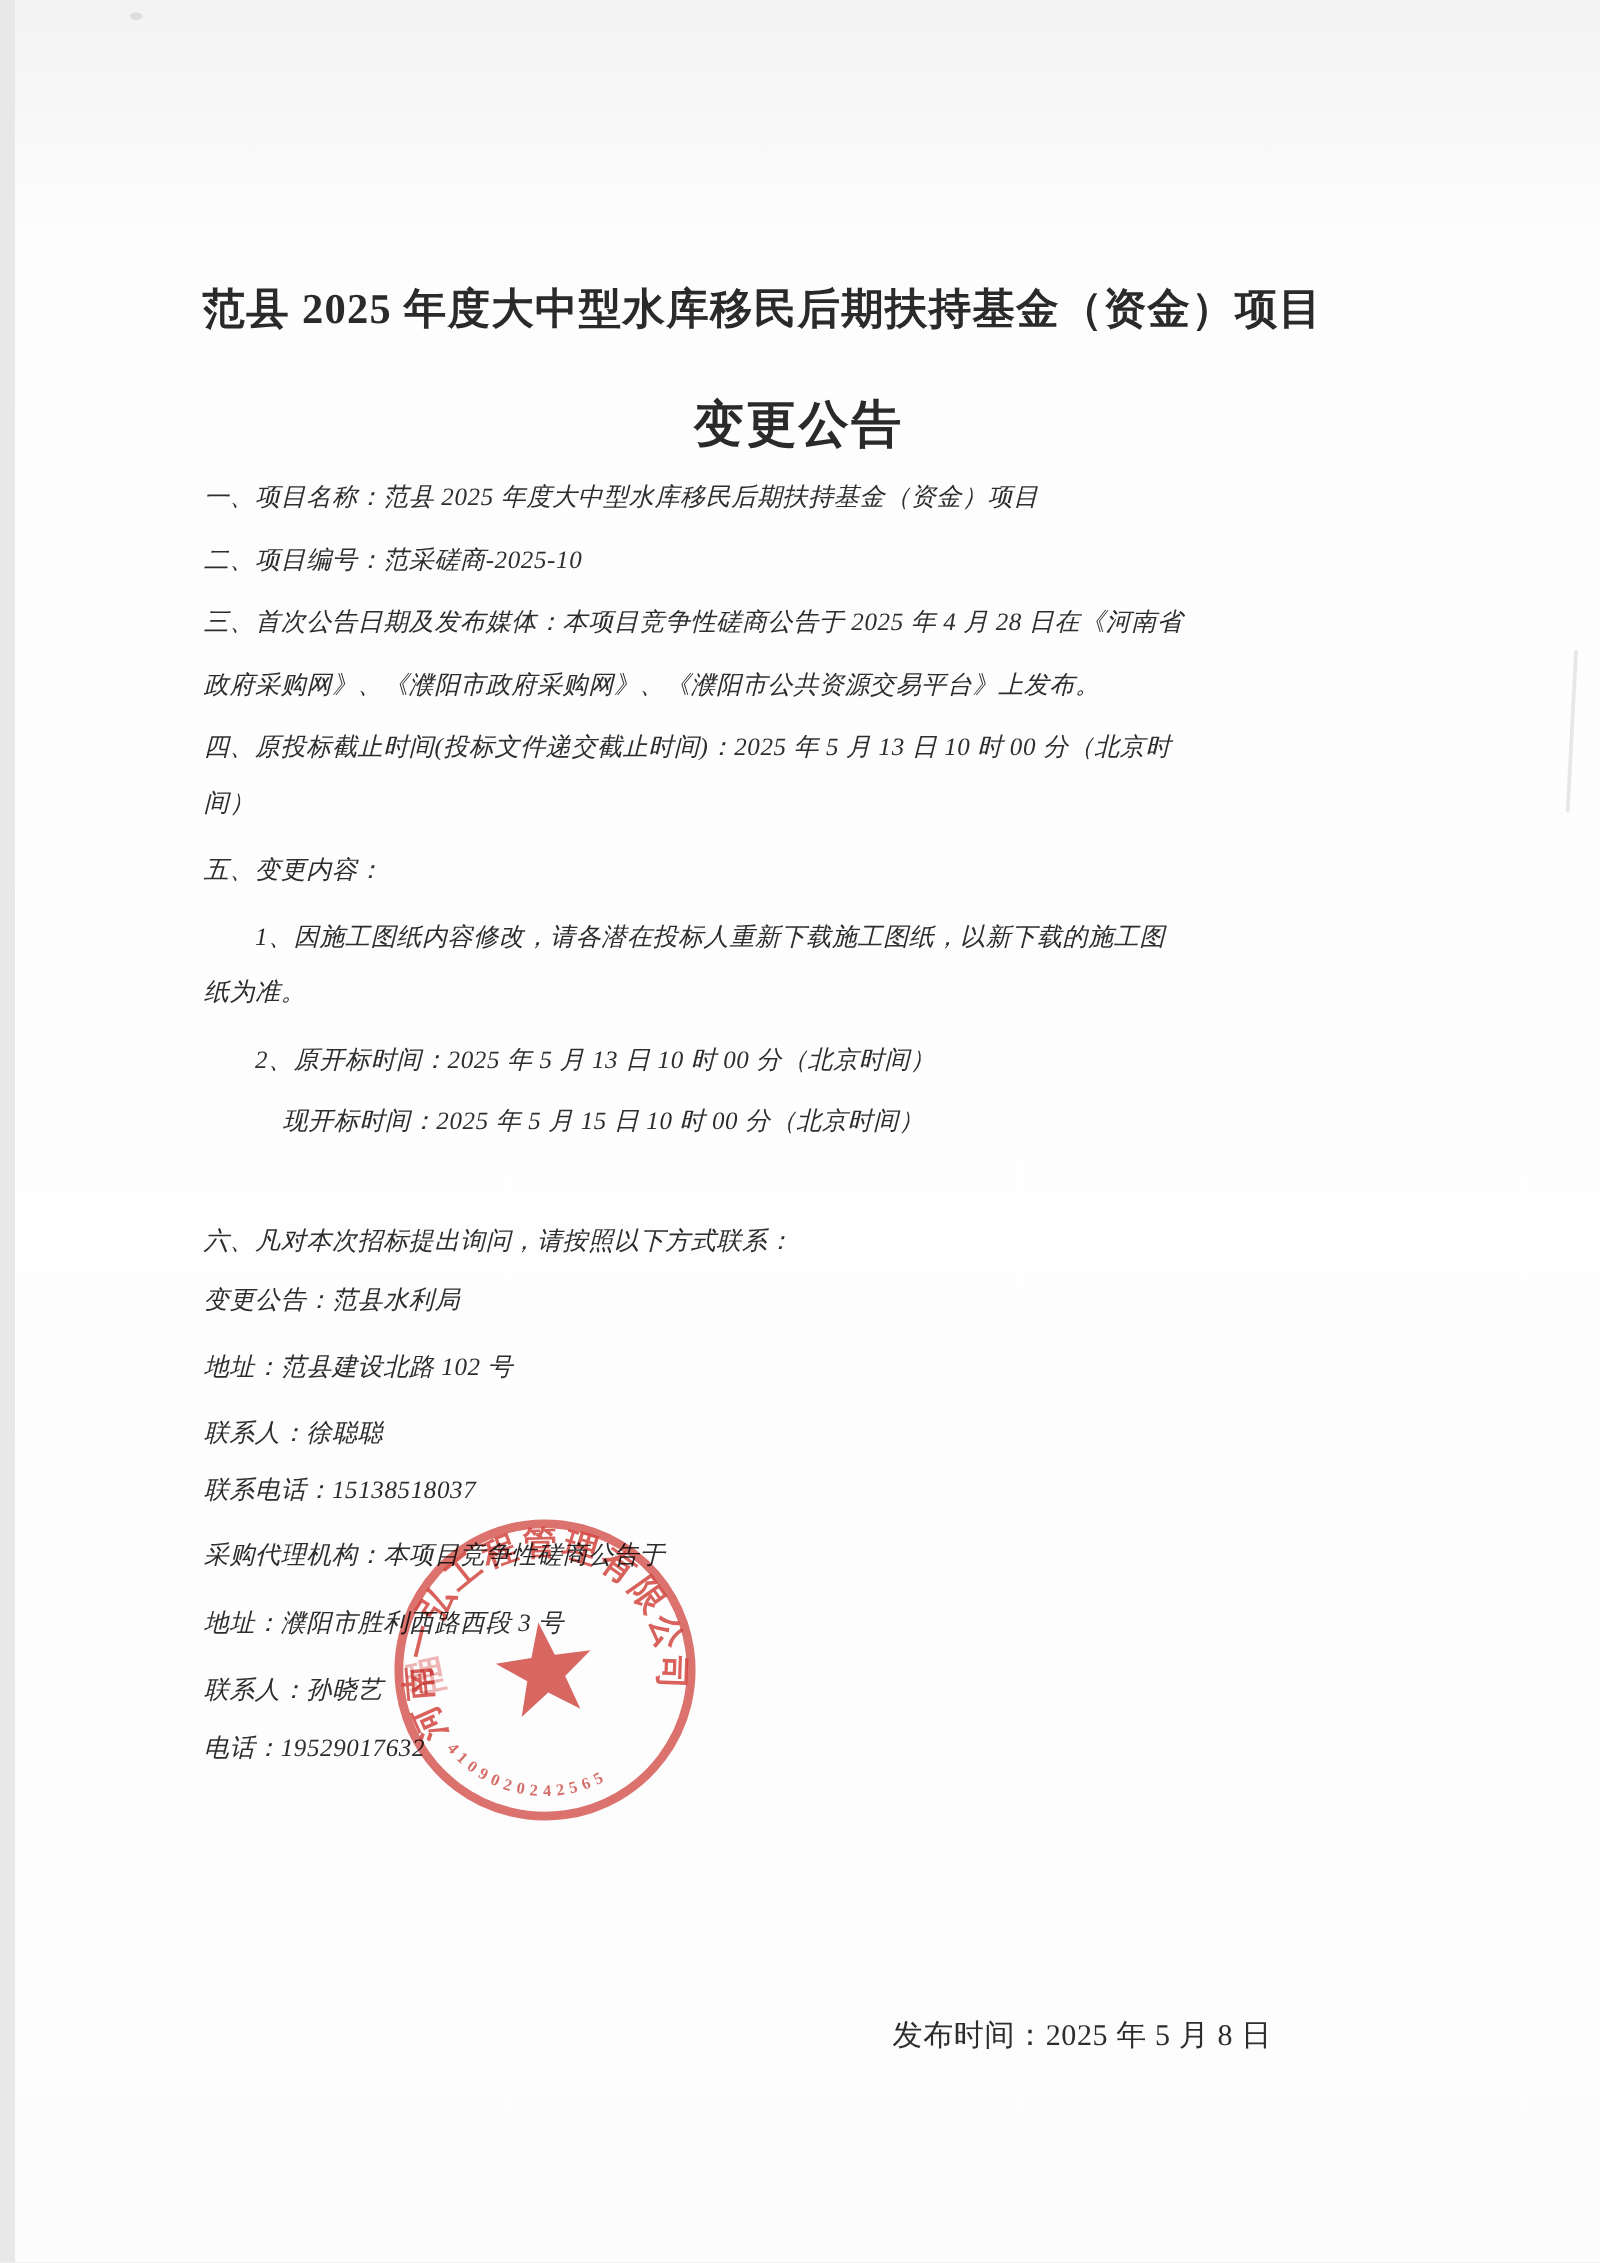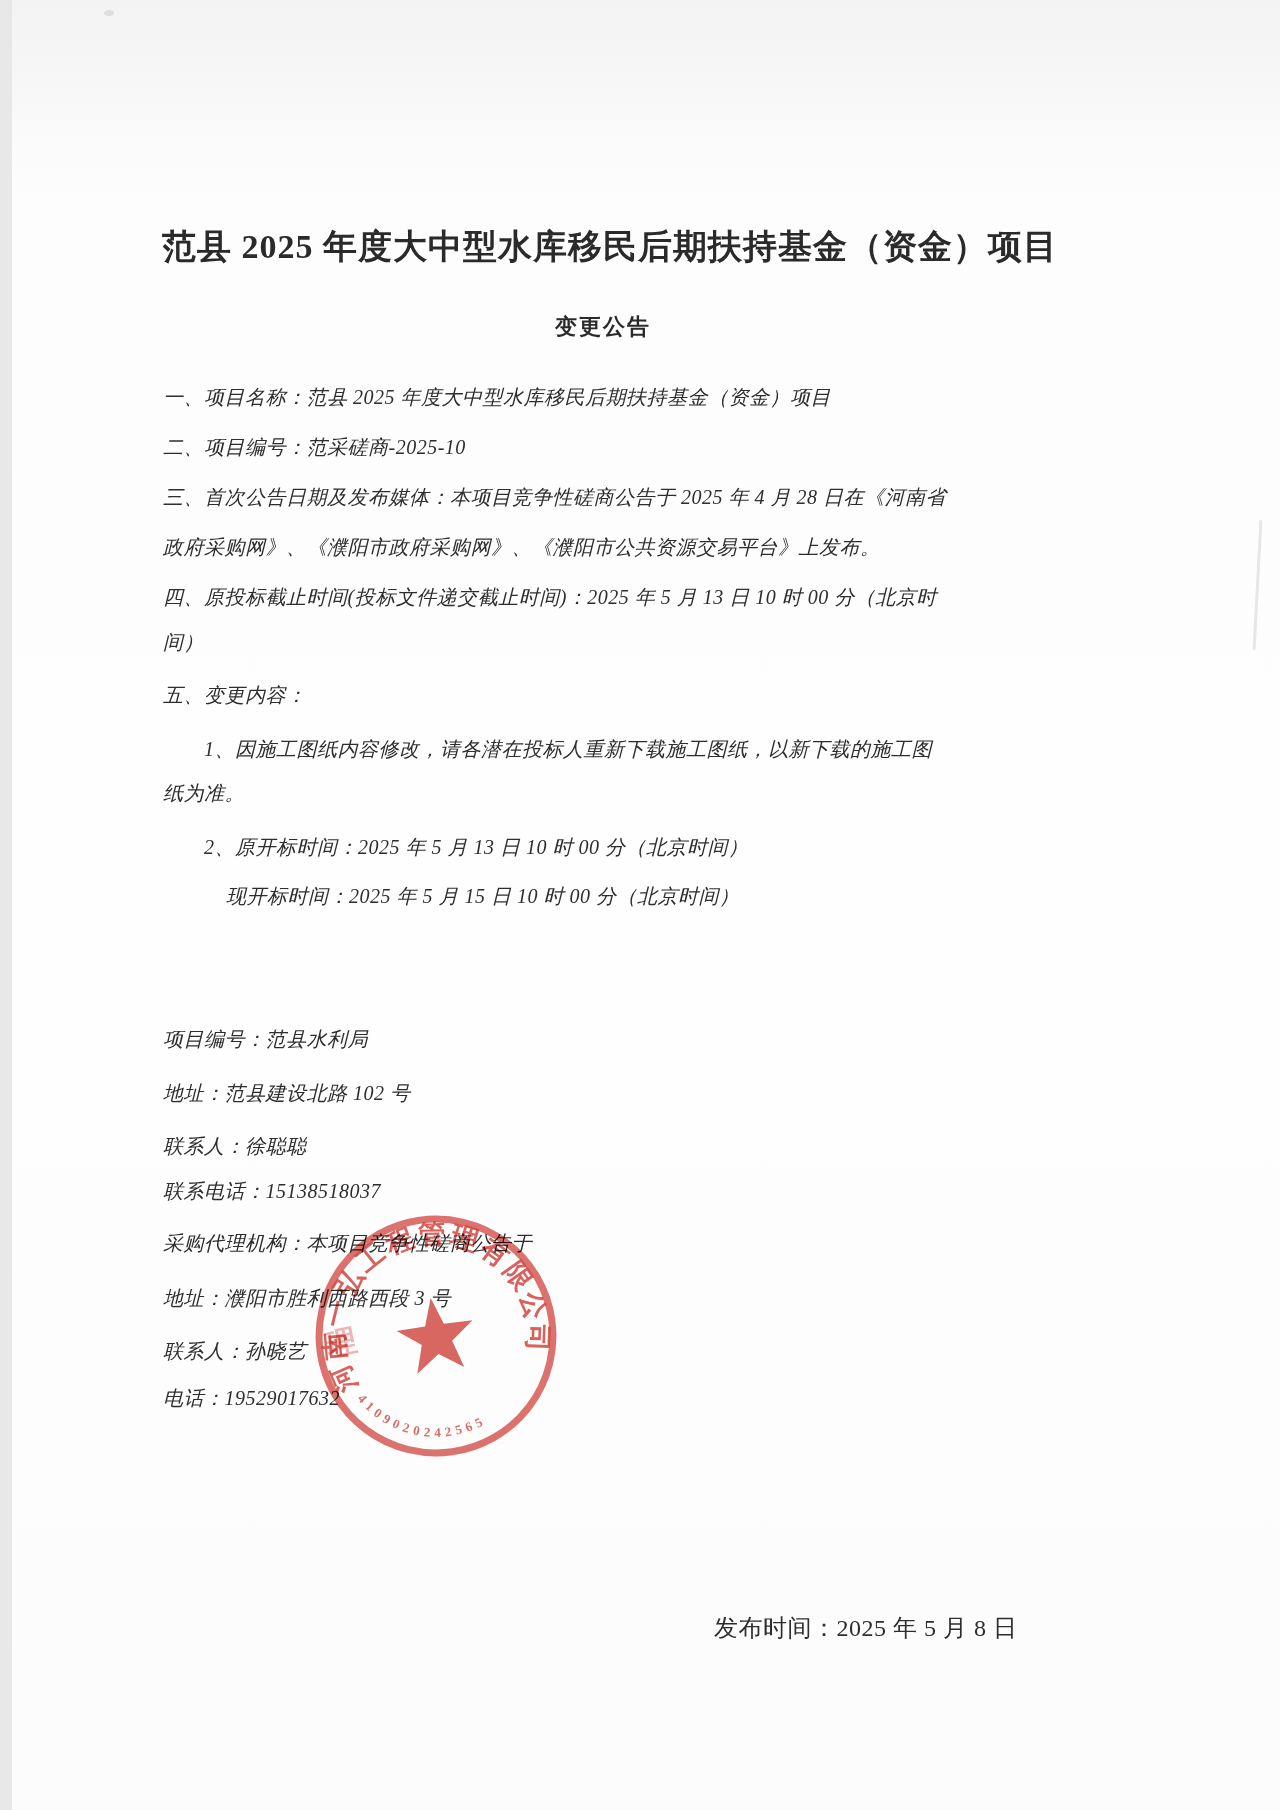--- a/index.html
+++ b/index.html
@@ -28,21 +28,21 @@
   .scan-smudge-top{
     position:absolute;left:92px;top:10px;width:10px;height:6px;
     background:rgba(200,200,200,.5);border-radius:50%;
   }
   .title{
     position:absolute;left:150px;top:224px;margin:0;
     font-size:34px;font-weight:bold;color:#2a2a2a;letter-spacing:1px;white-space:nowrap;
   }
   .subtitle{
     position:absolute;left:543px;top:312px;margin:0;
-    font-size:22px;font-weight:bold;color:#2a2a2a;letter-spacing:2px;white-space:nowrap;
+    font-size:40px;font-weight:bold;color:#2a2a2a;letter-spacing:2px;white-space:nowrap;
   }
   .l{
     position:absolute;left:151px;margin:0;
     font-size:20px;color:#2d2d2d;letter-spacing:.5px;white-space:nowrap;z-index:2;font-style:italic;
   }
   .in1{left:192px;}
   .in2{left:214px;text-align:right;}
   .footer-line{
     position:absolute;margin:0;
     font-size:24px;color:#2d2d2d;letter-spacing:.5px;white-space:nowrap;z-index:2;
@@ -75,21 +75,22 @@
   <p class="l" style="top:434px">二、项目编号：范采磋商-2025-10</p>
   <p class="l" style="top:484px">三、首次公告日期及发布媒体：本项目竞争性磋商公告于 2025 年 4 月 28 日在《河南省</p>
   <p class="l" style="top:534px">政府采购网》、《濮阳市政府采购网》、《濮阳市公共资源交易平台》上发布。</p>
   <p class="l" style="top:584px">四、原投标截止时间(投标文件递交截止时间)：2025 年 5 月 13 日 10 时 00 分（北京时</p>
   <p class="l" style="top:629px">间）</p>
   <p class="l" style="top:682px">五、变更内容：</p>
   <p class="l in1" style="top:736px">1、因施工图纸内容修改，请各潜在投标人重新下载施工图纸，以新下载的施工图</p>
   <p class="l" style="top:780px">纸为准。</p>
   <p class="l in1" style="top:834px">2、原开标时间：2025 年 5 月 13 日 10 时 00 分（北京时间）</p>
   <p class="l in2" style="top:883px">现开标时间：2025 年 5 月 15 日 10 时 00 分（北京时间）</p>
-  <p class="l" style="top:1026px">项目编号：范县水利局</p>
+  <p class="l" style="top:979px">六、凡对本次招标提出询问，请按照以下方式联系：</p>
+  <p class="l" style="top:1026px">变更公告：范县水利局</p>
   <p class="l" style="top:1080px">地址：范县建设北路 102 号</p>
   <p class="l" style="top:1133px">联系人：徐聪聪</p>
   <p class="l" style="top:1178px">联系电话：15138518037</p>
   <p class="l" style="top:1230px">采购代理机构：本项目竞争性磋商公告于</p>
   <p class="l" style="top:1285px">地址：濮阳市胜利西路西段 3 号</p>
   <p class="l" style="top:1338px">联系人：孙晓艺</p>
   <p class="l" style="top:1385px">电话：19529017632</p>
 
   <div class="seal-ghost">理</div>
 

